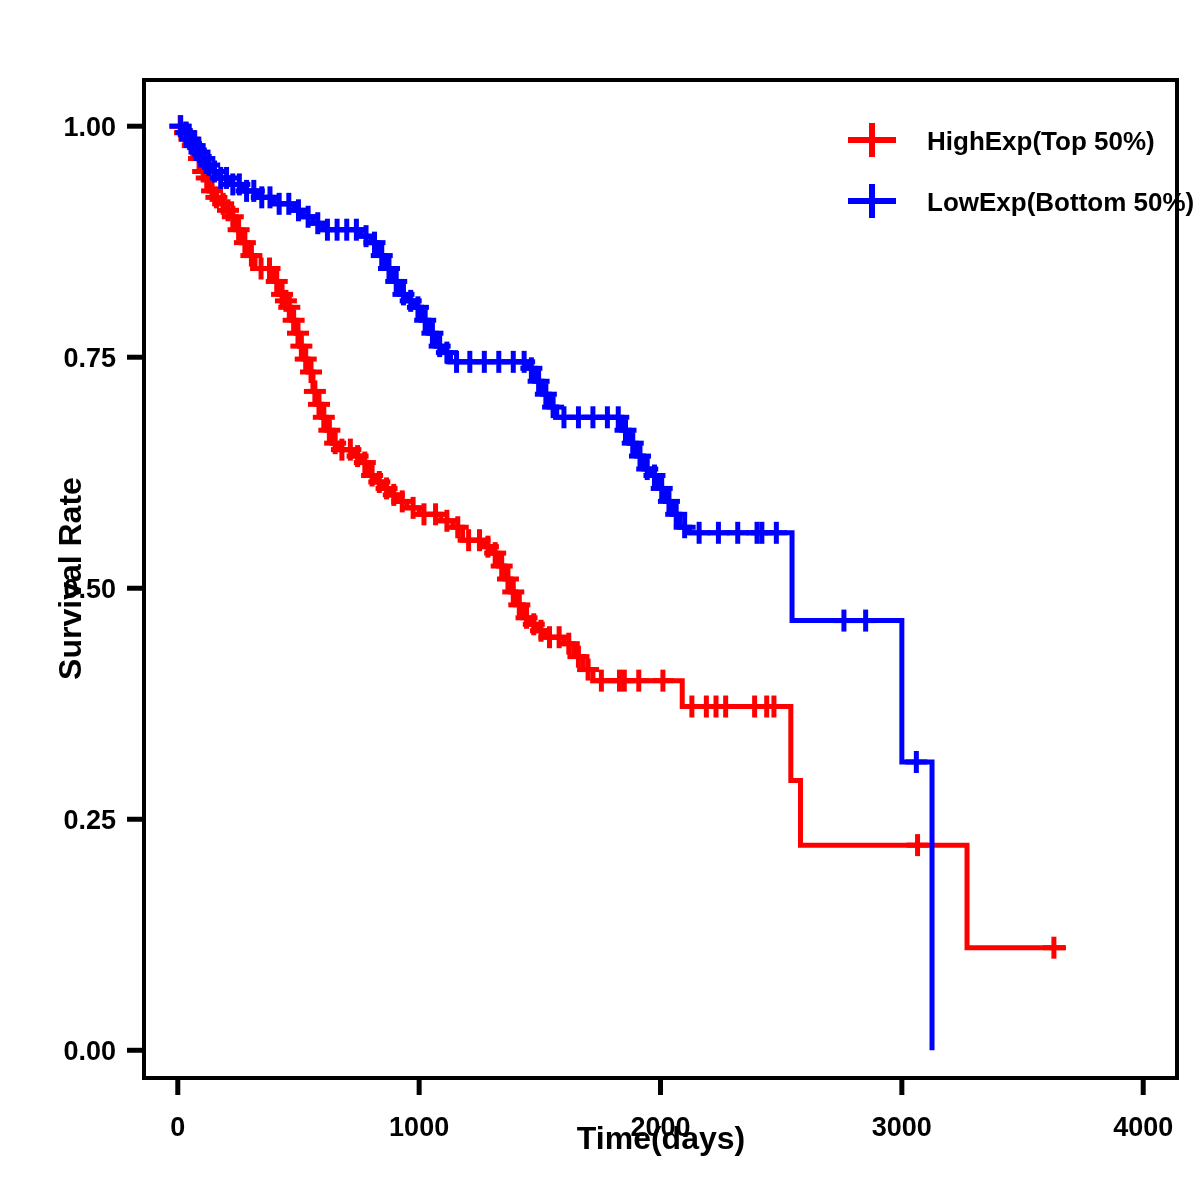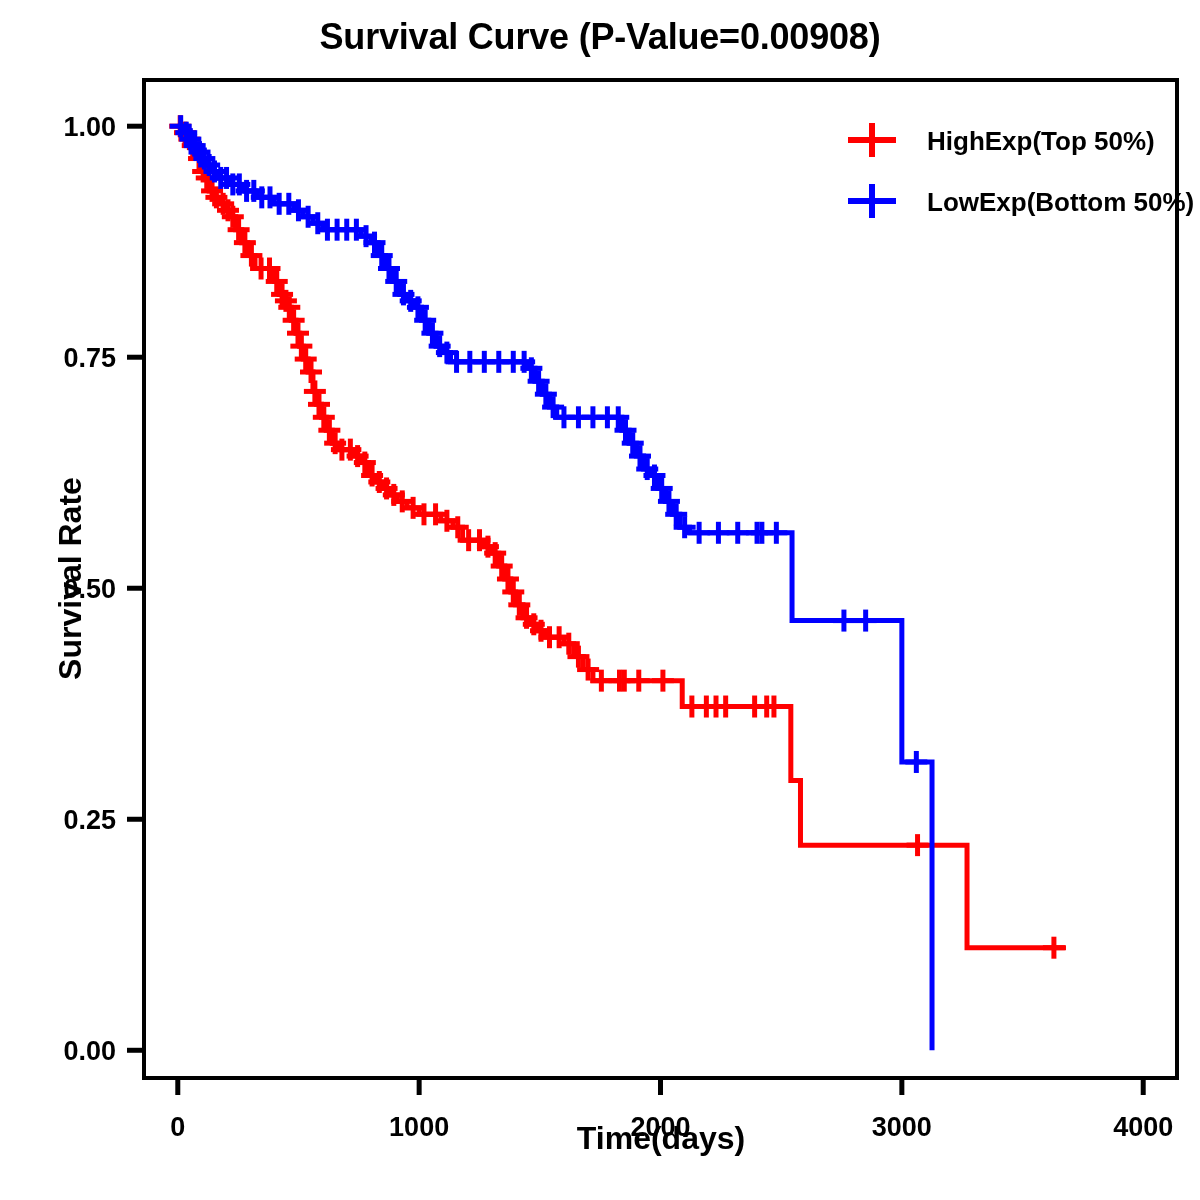--- a/index.html
+++ b/index.html
@@ -72,21 +72,20 @@
     font-size: 26px;
     font-weight: bold;
     fill: #000000;
   }
 </style>
 </head>
 <body>
 
 <div id="figure">
 
-  <div id="chart-title">Survival Curve (P-Value=0.00908)</div>
 
   <div id="y-axis-label">Survival Rate</div>
 
   <div id="x-axis-label">Time(days)</div>
 
   <svg id="plot-svg" width="1200" height="1200">
     <g id="axis-frame">
         <rect x="144" y="80" width="1033" height="998" fill="none" stroke="#000000" stroke-width="4"></rect>
       </g>
     <g id="x-ticks">

